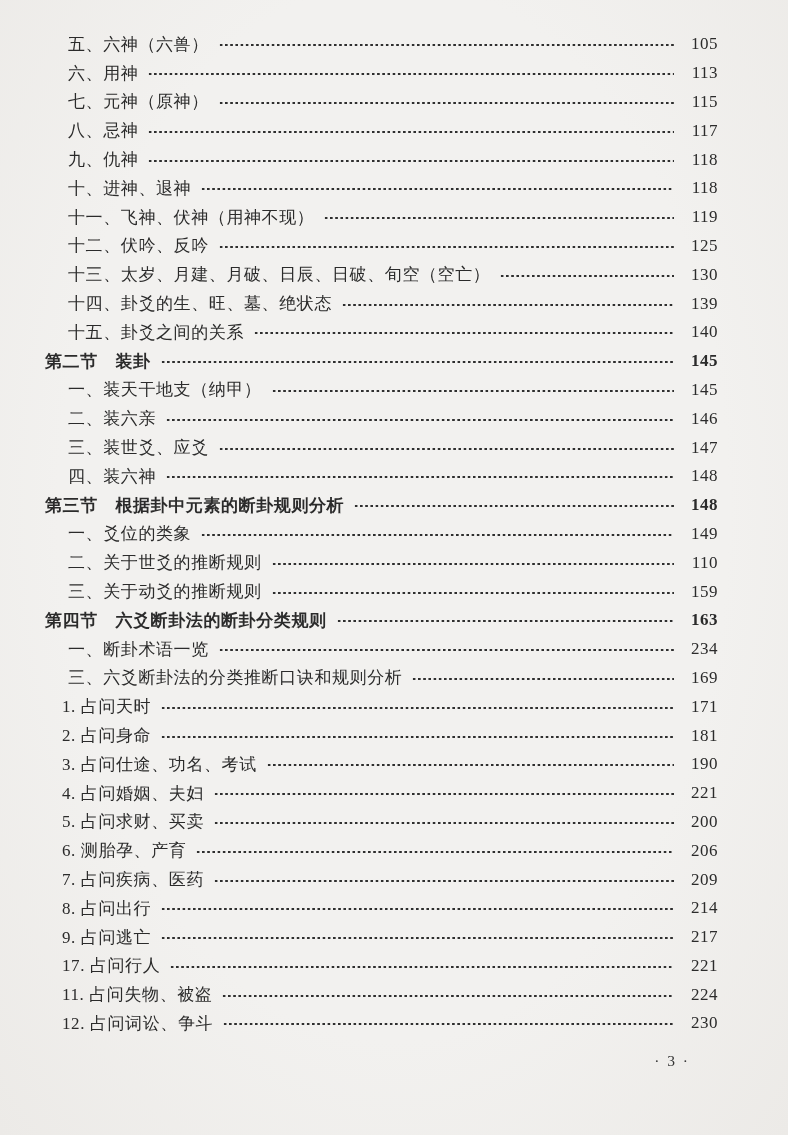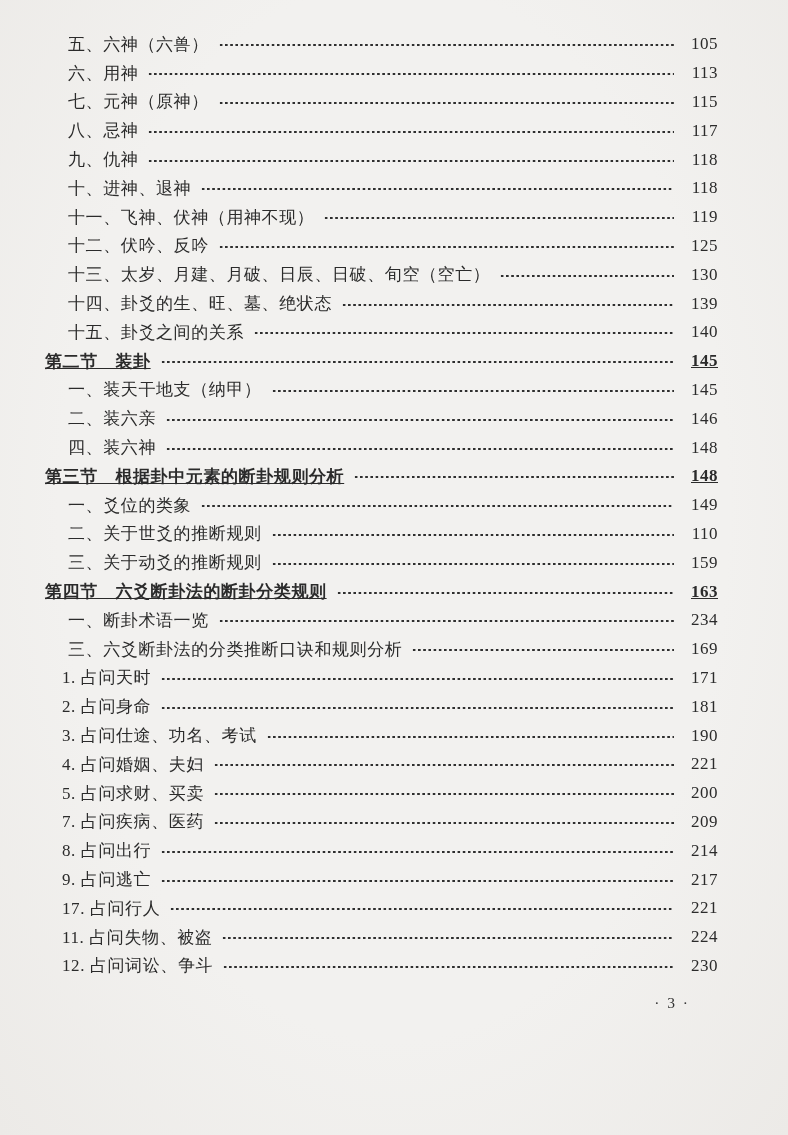--- a/index.html
+++ b/index.html
@@ -42,21 +42,21 @@
     background-repeat: repeat-x;
     min-width: 10px;
   }
   .toc-row .page-num {
     flex: 0 0 auto;
     width: 36px;
     text-align: right;
     font-size: 17px;
     letter-spacing: 0.5px;
   }
-  .level-section { padding-left: 0; font-weight: bold; text-decoration: underline; }
+  .level-section { padding-left: 0; font-weight: bold; }
   .level-item    { padding-left: 23px; }
   .level-numbered{ padding-left: 17px; }
   .footer {
     margin-top: 14px;
     text-align: right;
     padding-right: 28px;
     font-size: 15.5px;
     letter-spacing: 2px;
     color: #333;
   }
@@ -130,20 +130,25 @@
     <span class="label">一、装天干地支（纳甲）</span>
     <span class="leader"></span>
     <span class="page-num">145</span>
   </div>
       <div class="toc-row level-item">
     <span class="label">二、装六亲</span>
     <span class="leader"></span>
     <span class="page-num">146</span>
   </div>
       <div class="toc-row level-item">
+    <span class="label">三、装世爻、应爻</span>
+    <span class="leader"></span>
+    <span class="page-num">147</span>
+  </div>
+      <div class="toc-row level-item">
     <span class="label">四、装六神</span>
     <span class="leader"></span>
     <span class="page-num">148</span>
   </div>
       <div class="toc-row level-section">
     <span class="label">第三节　根据卦中元素的断卦规则分析</span>
     <span class="leader"></span>
     <span class="page-num">148</span>
   </div>
       <div class="toc-row level-item">
@@ -193,20 +198,25 @@
   </div>
       <div class="toc-row level-numbered">
     <span class="label">4. 占问婚姻、夫妇</span>
     <span class="leader"></span>
     <span class="page-num">221</span>
   </div>
       <div class="toc-row level-numbered">
     <span class="label">5. 占问求财、买卖</span>
     <span class="leader"></span>
     <span class="page-num">200</span>
+  </div>
+      <div class="toc-row level-numbered">
+    <span class="label">6. 测胎孕、产育</span>
+    <span class="leader"></span>
+    <span class="page-num">206</span>
   </div>
       <div class="toc-row level-numbered">
     <span class="label">7. 占问疾病、医药</span>
     <span class="leader"></span>
     <span class="page-num">209</span>
   </div>
       <div class="toc-row level-numbered">
     <span class="label">8. 占问出行</span>
     <span class="leader"></span>
     <span class="page-num">214</span>

